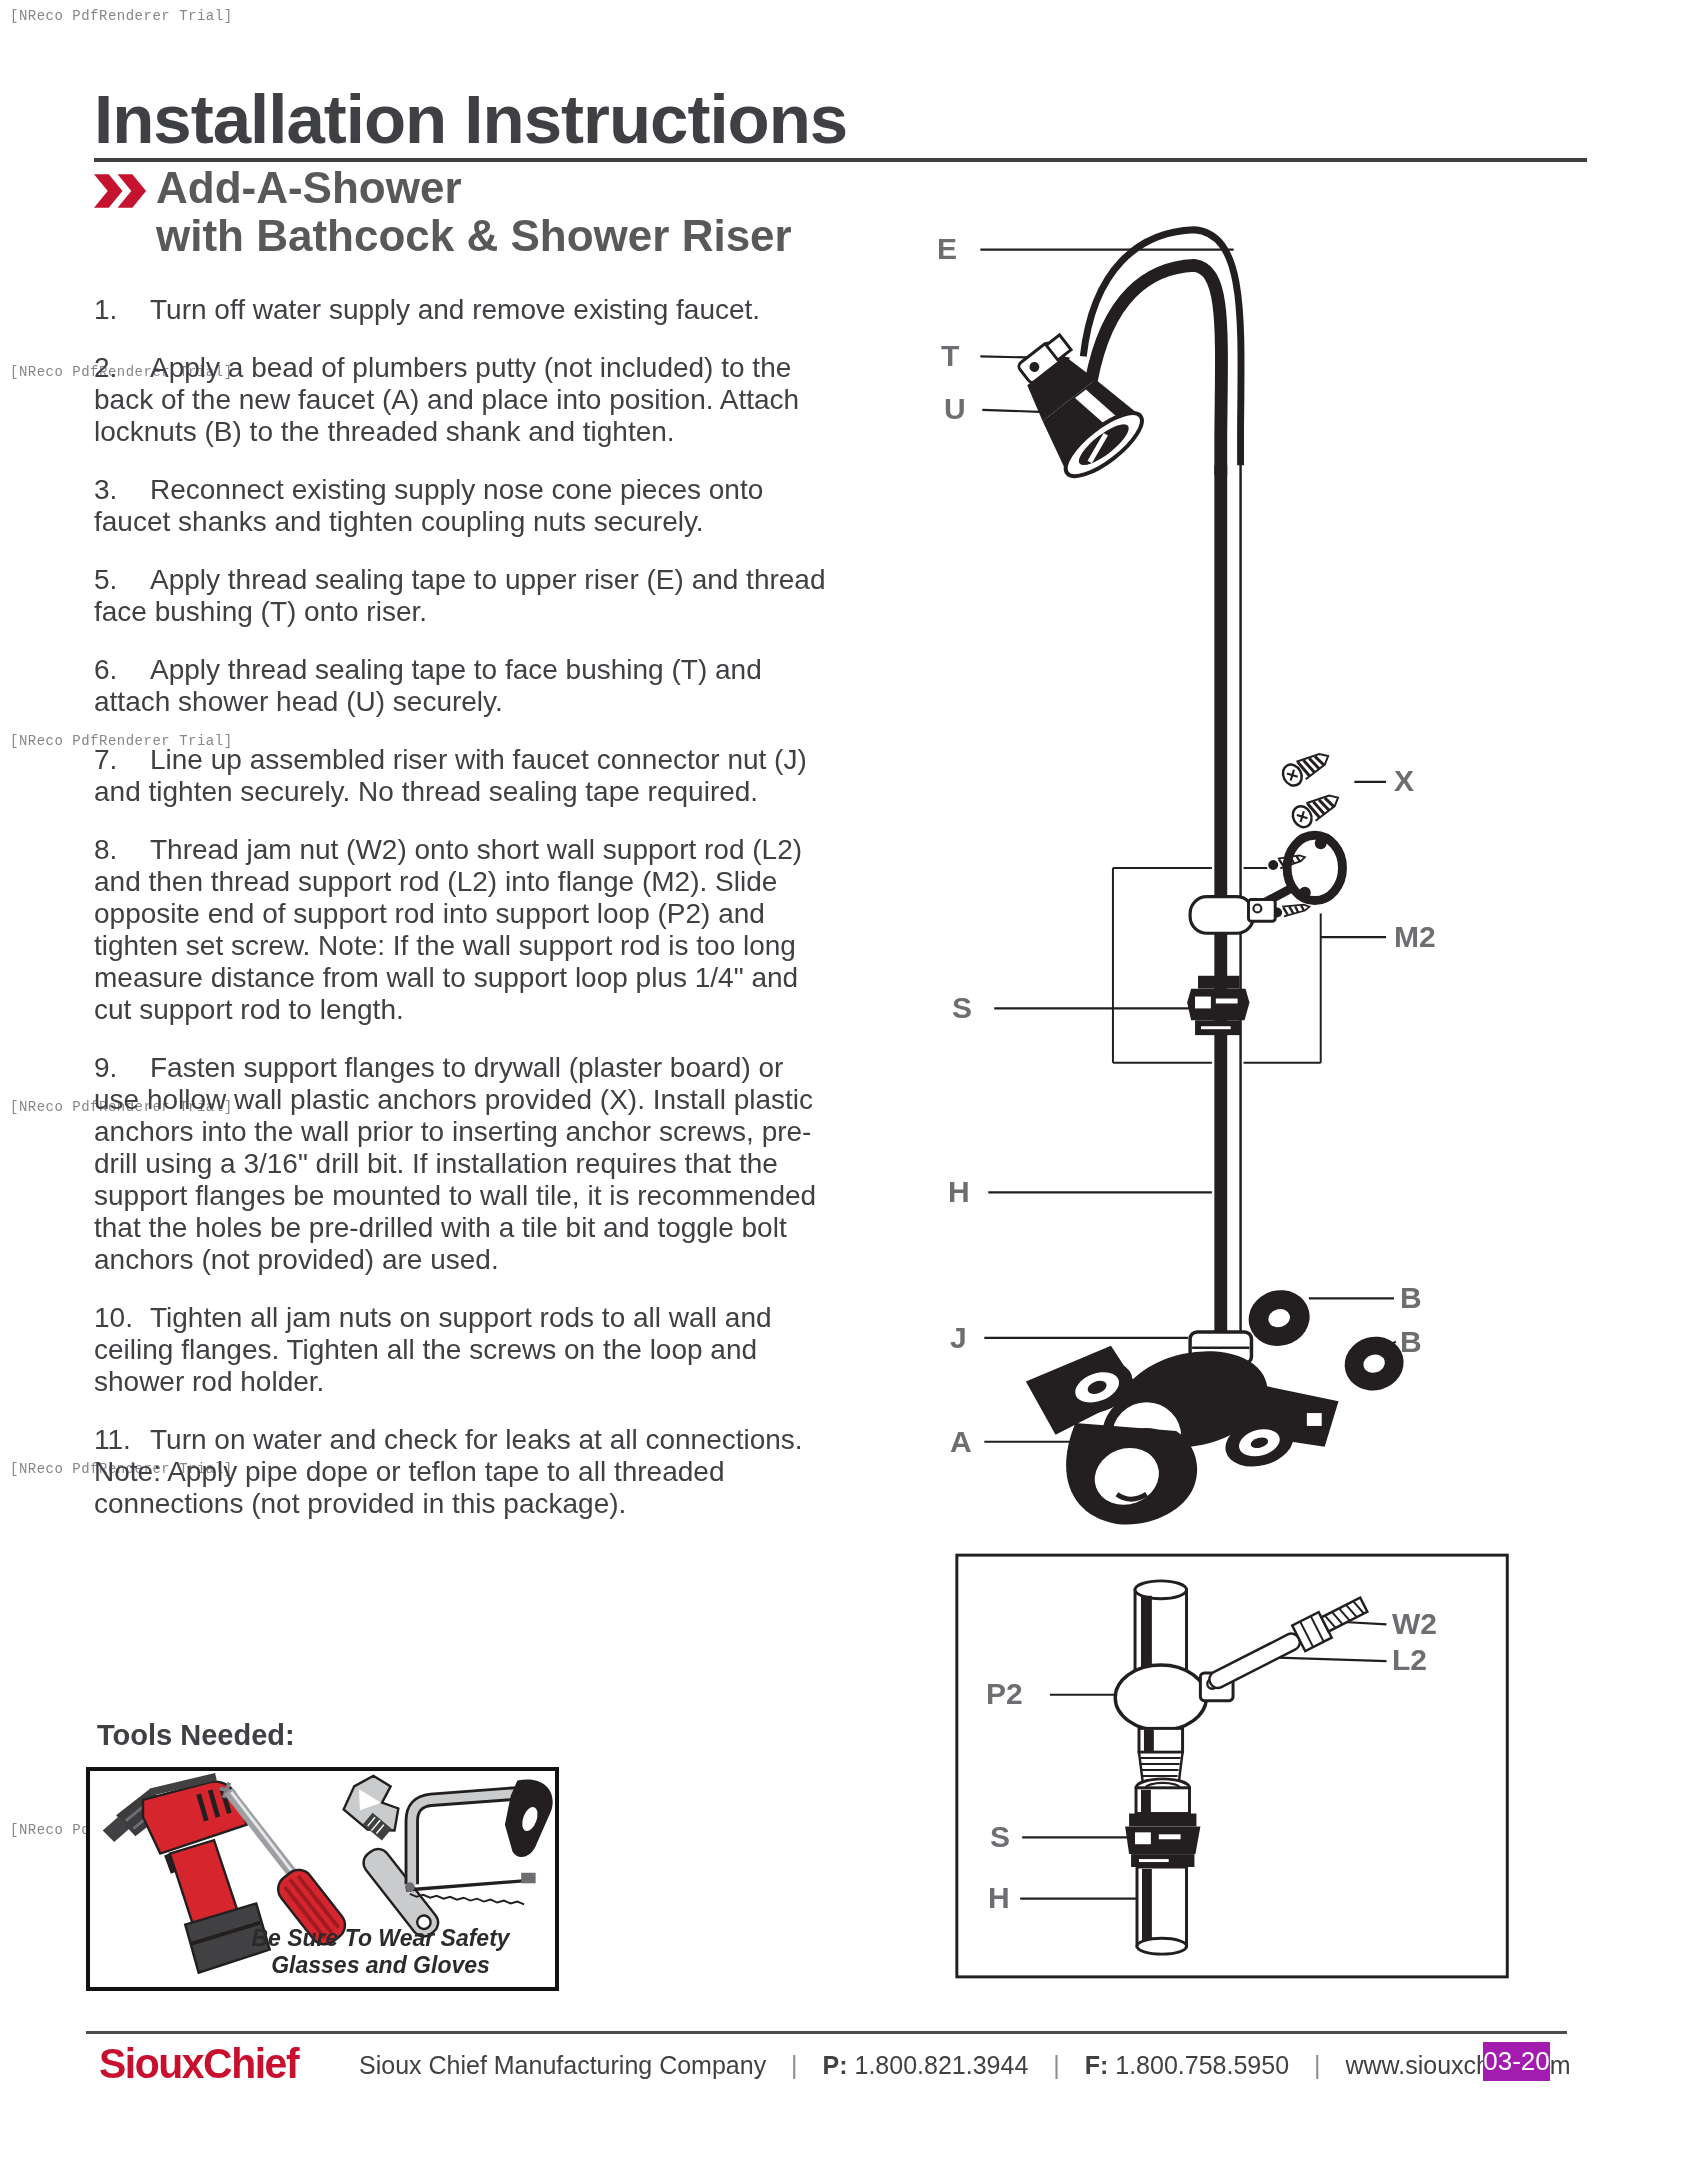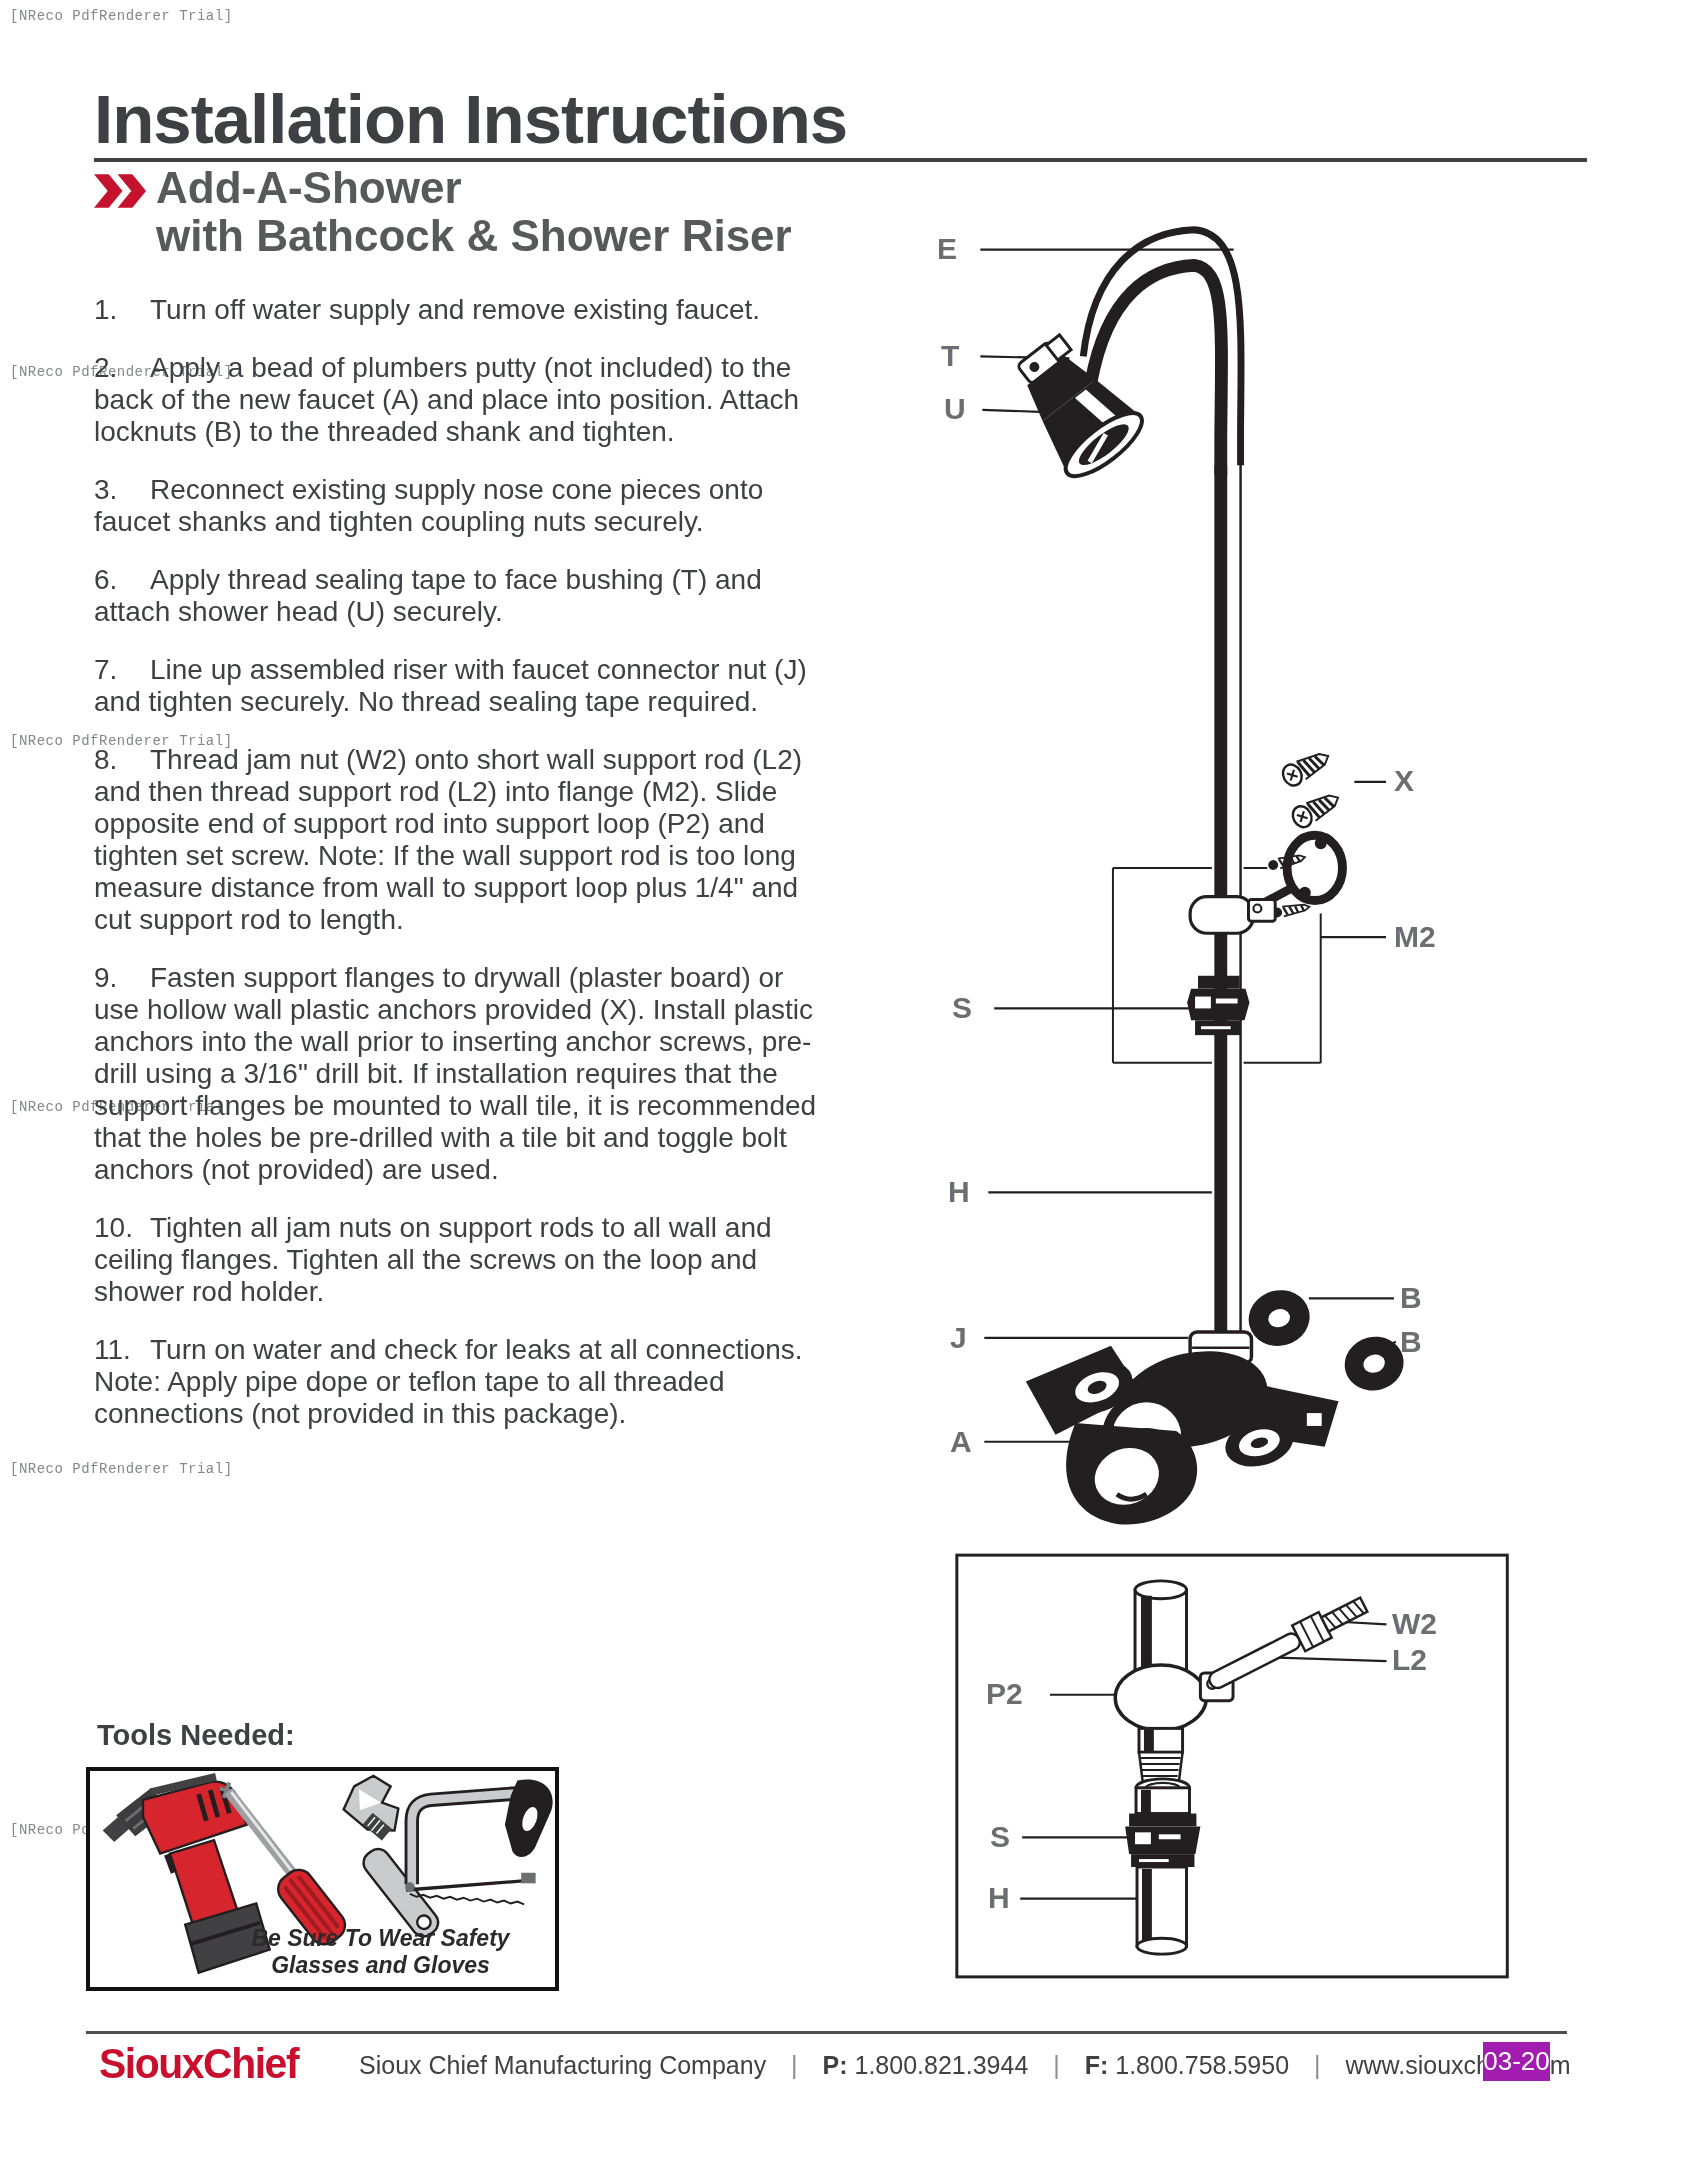--- a/index.html
+++ b/index.html
@@ -53,20 +53,21 @@
   </div>
   <div class="abs subtitle z1">
     <div>Add-A-Shower</div>
     <div>with Bathcock &amp; Shower Riser</div>
   </div>
 
   <div class="abs instructions z1">
       <p class="inst"><span class="num">1.</span><span>Turn off water supply and remove existing faucet.</span></p>
       <p class="inst"><span class="num">2.</span><span>Apply a bead of plumbers putty (not included) to the back of the new faucet (A) and place into position. Attach locknuts (B) to the threaded shank and tighten.</span></p>
       <p class="inst"><span class="num">3.</span><span>Reconnect existing supply nose cone pieces onto faucet shanks and tighten coupling nuts securely.</span></p>
+      <p class="inst"><span class="num">5.</span><span>Apply thread sealing tape to upper riser (E) and thread face bushing (T) onto riser.</span></p>
       <p class="inst"><span class="num">6.</span><span>Apply thread sealing tape to face bushing (T) and attach shower head (U) securely.</span></p>
       <p class="inst"><span class="num">7.</span><span>Line up assembled riser with faucet connector nut (J) and tighten securely. No thread sealing tape required.</span></p>
       <p class="inst"><span class="num">8.</span><span>Thread jam nut (W2) onto short wall support rod (L2) and then thread support rod (L2) into flange (M2). Slide opposite end of support rod into support loop (P2) and tighten set screw. Note: If the wall support rod is too long measure distance from wall to support loop plus 1/4" and cut support rod to length.</span></p>
       <p class="inst"><span class="num">9.</span><span>Fasten support flanges to drywall (plaster board) or use hollow wall plastic anchors provided (X). Install plastic anchors into the wall prior to inserting anchor screws, pre-drill using a 3/16" drill bit. If installation requires that the support flanges be mounted to wall tile, it is recommended that the holes be pre-drilled with a tile bit and toggle bolt anchors (not provided) are used.</span></p>
       <p class="inst"><span class="num">10.</span><span>Tighten all jam nuts on support rods to all wall and ceiling flanges. Tighten all the screws on the loop and shower rod holder.</span></p>
       <p class="inst"><span class="num">11.</span><span>Turn on water and check for leaks at all connections. Note: Apply pipe dope or teflon tape to all threaded connections (not provided in this package).</span></p>
     </div>
 
   <div class="abs tools-heading z1">Tools Needed:</div>
   <div class="abs tools-box">

